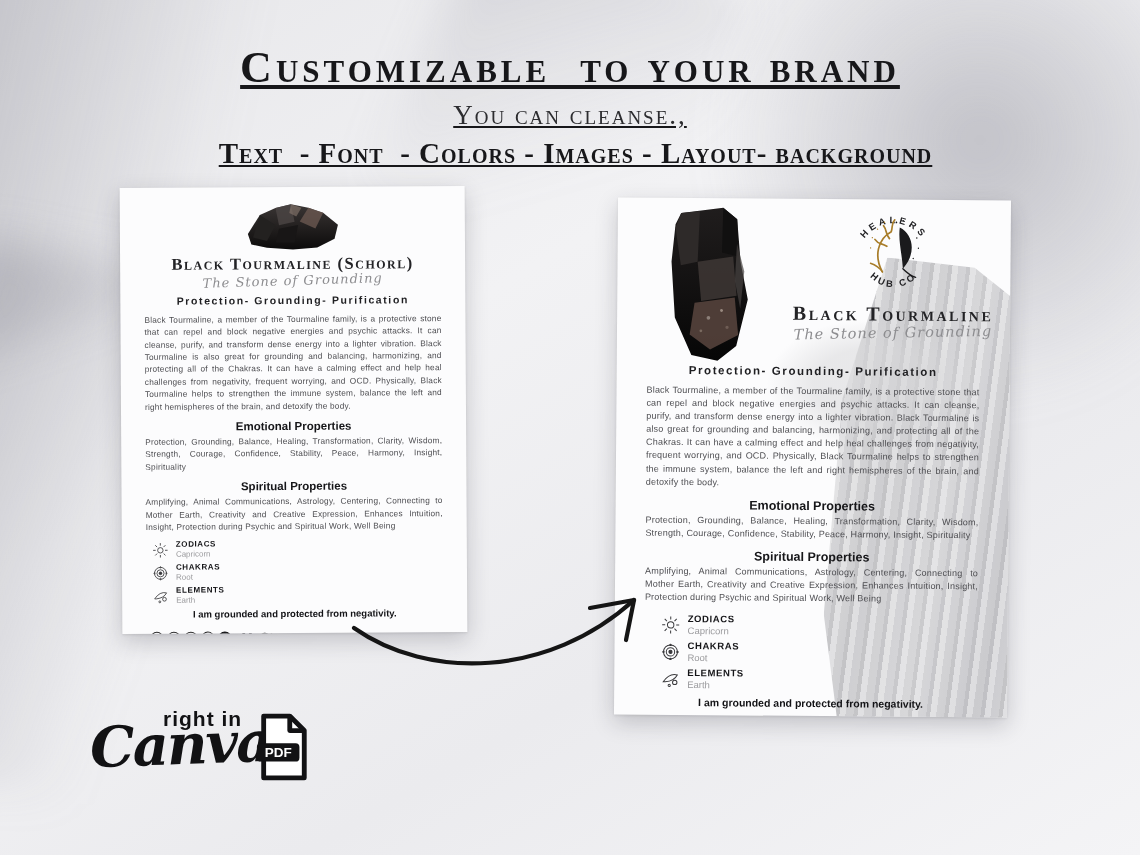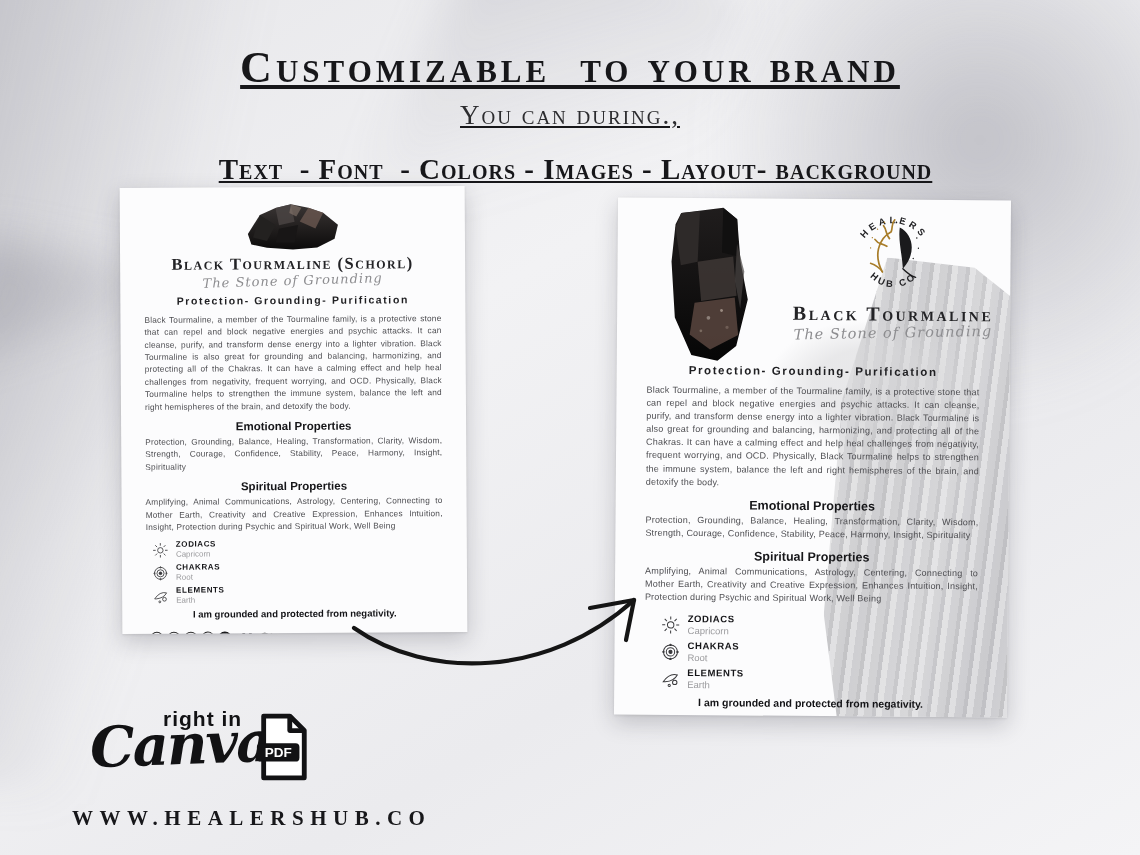--- a/index.html
+++ b/index.html
@@ -14,21 +14,21 @@
     background:radial-gradient(closest-side,rgba(128,128,140,.42),rgba(128,128,140,0));}
   .sh3{left:-70px;top:260px;width:310px;height:540px;transform:rotate(10deg);
     background:linear-gradient(100deg,rgba(128,128,140,.4),rgba(128,128,140,0) 70%);}
   .sh4{left:420px;top:-70px;width:280px;height:320px;transform:rotate(24deg);
     background:linear-gradient(140deg,rgba(135,135,148,.28),rgba(135,135,148,0) 70%);}
 
   
   .hdr{position:absolute;left:0;right:0;top:44px;text-align:center;color:#17171a;text-decoration:underline;}
   .h-title{font:700 44px/1.1 "Liberation Serif",serif;font-variant:small-caps;letter-spacing:4px;white-space:pre;}
   .h-sub{margin-top:9px;font:400 27px/1.1 "Liberation Serif",serif;font-variant:small-caps;letter-spacing:2px;color:#2c2c2f;}
-  .h-feat{margin-top:23px;font:700 29px/1.1 "Liberation Serif",serif;font-variant:small-caps;letter-spacing:1px;white-space:pre;padding-left:11px;}
+  .h-feat{margin-top:7px;font:700 29px/1.1 "Liberation Serif",serif;font-variant:small-caps;letter-spacing:1px;white-space:pre;padding-left:11px;}
 
   
   .card{position:absolute;background:#fcfcfd;box-shadow:0 8px 22px rgba(40,40,55,.22),0 1px 3px rgba(0,0,0,.10);
     color:#1c1c1e;overflow:hidden;}
   .card-a{left:121px;top:187px;width:345px;height:446px;transform:rotate(-.35deg);padding:0 24px;box-sizing:border-box;text-align:center;}
   .card-b{left:616px;top:199px;width:393px;height:517px;transform:rotate(.45deg);box-sizing:border-box;text-align:center;}
 
   .c-title{margin:0;font:700 16.5px/1.2 "Liberation Serif",serif;font-variant:small-caps;letter-spacing:1.5px;color:#232326;}
   .card-b .c-title{font-size:20px;letter-spacing:2.5px;}
   .c-tag{font:italic 400 13px/1.1 "DejaVu Serif",serif;color:#8d8d90;letter-spacing:1px;transform:rotate(-1.5deg);}
@@ -95,21 +95,21 @@
 <body>
 
 <div class="canvas">
   <div class="sh sh1"></div>
   <div class="sh sh2"></div>
   <div class="sh sh3"></div>
   <div class="sh sh4"></div>
 
   <div class="hdr">
     <div class="h-title">Customizable  to your brand</div>
-    <div class="h-sub">You can during.,</div>
+    <div class="h-sub">You can cleanse.,</div>
     <div class="h-feat">Text  - Font  - Colors - Images - Layout- background</div>
   </div>
 
   <section class="card card-a">
     <div class="rock-a">
       <svg width="104" height="56" viewBox="0 0 120 62">
         <defs>
             <linearGradient id="rg1" x1="0" y1="0" x2="0" y2="1">
           <stop offset="0" stop-color="#3a3534"></stop>
               <stop offset="1" stop-color="#0c0b0b"></stop>
@@ -310,14 +310,13 @@
 
   <div class="made-in">right in</div>
   <div class="canva">Canva</div>
   <svg class="pdficon" width="58" height="70" viewBox="0 0 60 72">
     <path d="M10 4 h27 l15 15 v49 h-42 z" fill="#ffffff" stroke="#121214" stroke-width="5" stroke-linejoin="round"></path>
     <path d="M37 4 v15 h15" fill="none" stroke="#121214" stroke-width="5" stroke-linejoin="round"></path>
     <rect x="3" y="32" width="44" height="19" rx="4" fill="#121214"></rect>
     <text x="25" y="46.5" text-anchor="middle" font-family="Liberation Sans, sans-serif" font-size="14" font-weight="bold" fill="#ffffff">PDF</text>
   </svg>
 
-  <div class="website">WWW.HEALERSHUB.CO</div>
 </div>
 
 </body></html>

